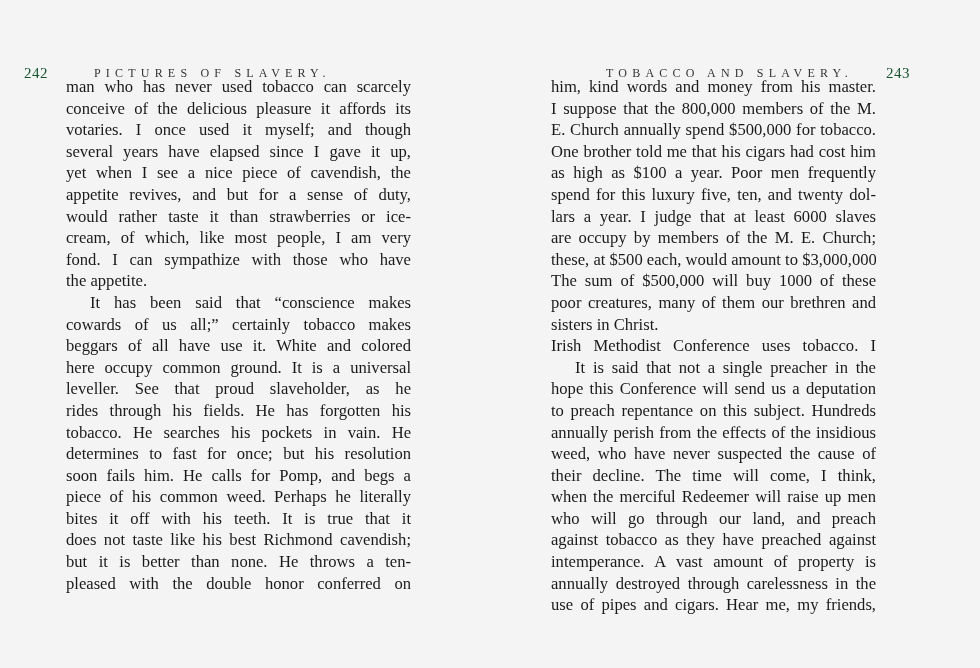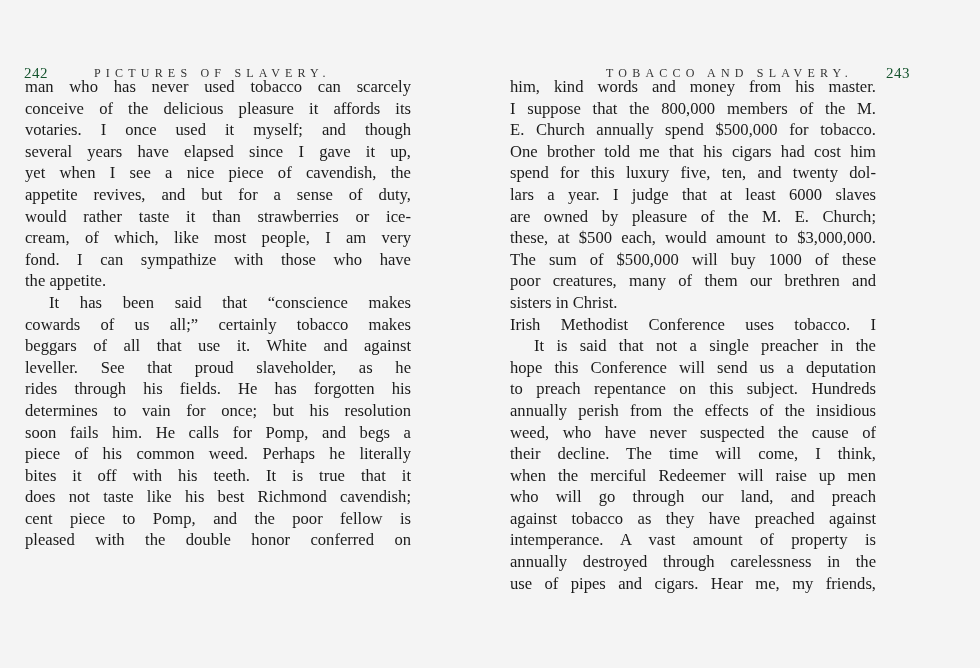--- a/index.html
+++ b/index.html
@@ -65,20 +65,21 @@
   .page-left .text-block { left: 25px; width: 386px; }
   .page-right .text-block { left: 20px; width: 366px; top: 76px; }
 
   .line {
     display: block;
     height: 21.6px;
     white-space: nowrap;
     text-align-last: justify;
     text-align: justify;
     overflow: hidden;
+    margin-left: 41px;
   }
   .line.last {
     text-align-last: left;
   }
   .line.indent {
     padding-left: 24px;
   }
 </style>
 </head>
 <body>
@@ -94,46 +95,49 @@
     <span class="line">votaries.  I once used it myself; and though</span>
     <span class="line">several years have elapsed since I gave it up,</span>
     <span class="line">yet when I see a nice piece of cavendish, the</span>
     <span class="line">appetite revives, and but for a sense of duty,</span>
     <span class="line">would rather taste it than strawberries or ice-</span>
     <span class="line">cream, of which, like most people, I am very</span>
     <span class="line">fond.  I can sympathize with those who have</span>
     <span class="line last">the appetite.</span>
     <span class="line indent">It has been said that “conscience makes</span>
     <span class="line">cowards of us all;” certainly tobacco makes</span>
-    <span class="line">beggars of all that use it.  White and against</span>
+    <span class="line">beggars of all have use it.  White and colored</span>
+    <span class="line">here occupy common ground.  It is a universal</span>
     <span class="line">leveller.  See that proud slaveholder, as he</span>
     <span class="line">rides through his fields.  He has forgotten his</span>
-    <span class="line">determines to vain for once; but his resolution</span>
+    <span class="line">tobacco.  He searches his pockets in vain.  He</span>
+    <span class="line">determines to fast for once; but his resolution</span>
     <span class="line">soon fails him.  He calls for Pomp, and begs a</span>
     <span class="line">piece of his common weed.  Perhaps he literally</span>
     <span class="line">bites it off with his teeth.  It is true that it</span>
     <span class="line">does not taste like his best Richmond cavendish;</span>
-    <span class="line">cent piece to Pomp, and the poor fellow is</span>
+    <span class="line">but it is better than none.  He throws a ten-</span>
     <span class="line">pleased with the double honor conferred on</span>
   </div>
 </div>
 
 <div class="page page-right">
   <div class="running-head">
     <span class="running-title">Tobacco and Slavery.</span>
     <span class="page-number">243</span>
   </div>
   <div class="text-block">
     <span class="line">him, kind words and money from his master.</span>
     <span class="line">I suppose that the 800,000 members of the M.</span>
     <span class="line">E. Church annually spend $500,000 for tobacco.</span>
     <span class="line">One brother told me that his cigars had cost him</span>
+    <span class="line">as high as $100 a year.  Poor men frequently</span>
     <span class="line">spend for this luxury five, ten, and twenty dol-</span>
     <span class="line">lars a year.  I judge that at least 6000 slaves</span>
-    <span class="line">are owned by pleasure of the M. E. Church;</span>
+    <span class="line">are occupy by members of the M. E. Church;</span>
     <span class="line">these, at $500 each, would amount to $3,000,000.</span>
     <span class="line">The sum of $500,000 will buy 1000 of these</span>
     <span class="line">poor creatures, many of them our brethren and</span>
     <span class="line last">sisters in Christ.</span>
     <span class="line">Irish Methodist Conference uses tobacco.  I</span>
     <span class="line indent">It is said that not a single preacher in the</span>
     <span class="line">hope this Conference will send us a deputation</span>
     <span class="line">to preach repentance on this subject.  Hundreds</span>
     <span class="line">annually perish from the effects of the insidious</span>
     <span class="line">weed, who have never suspected the cause of</span>

